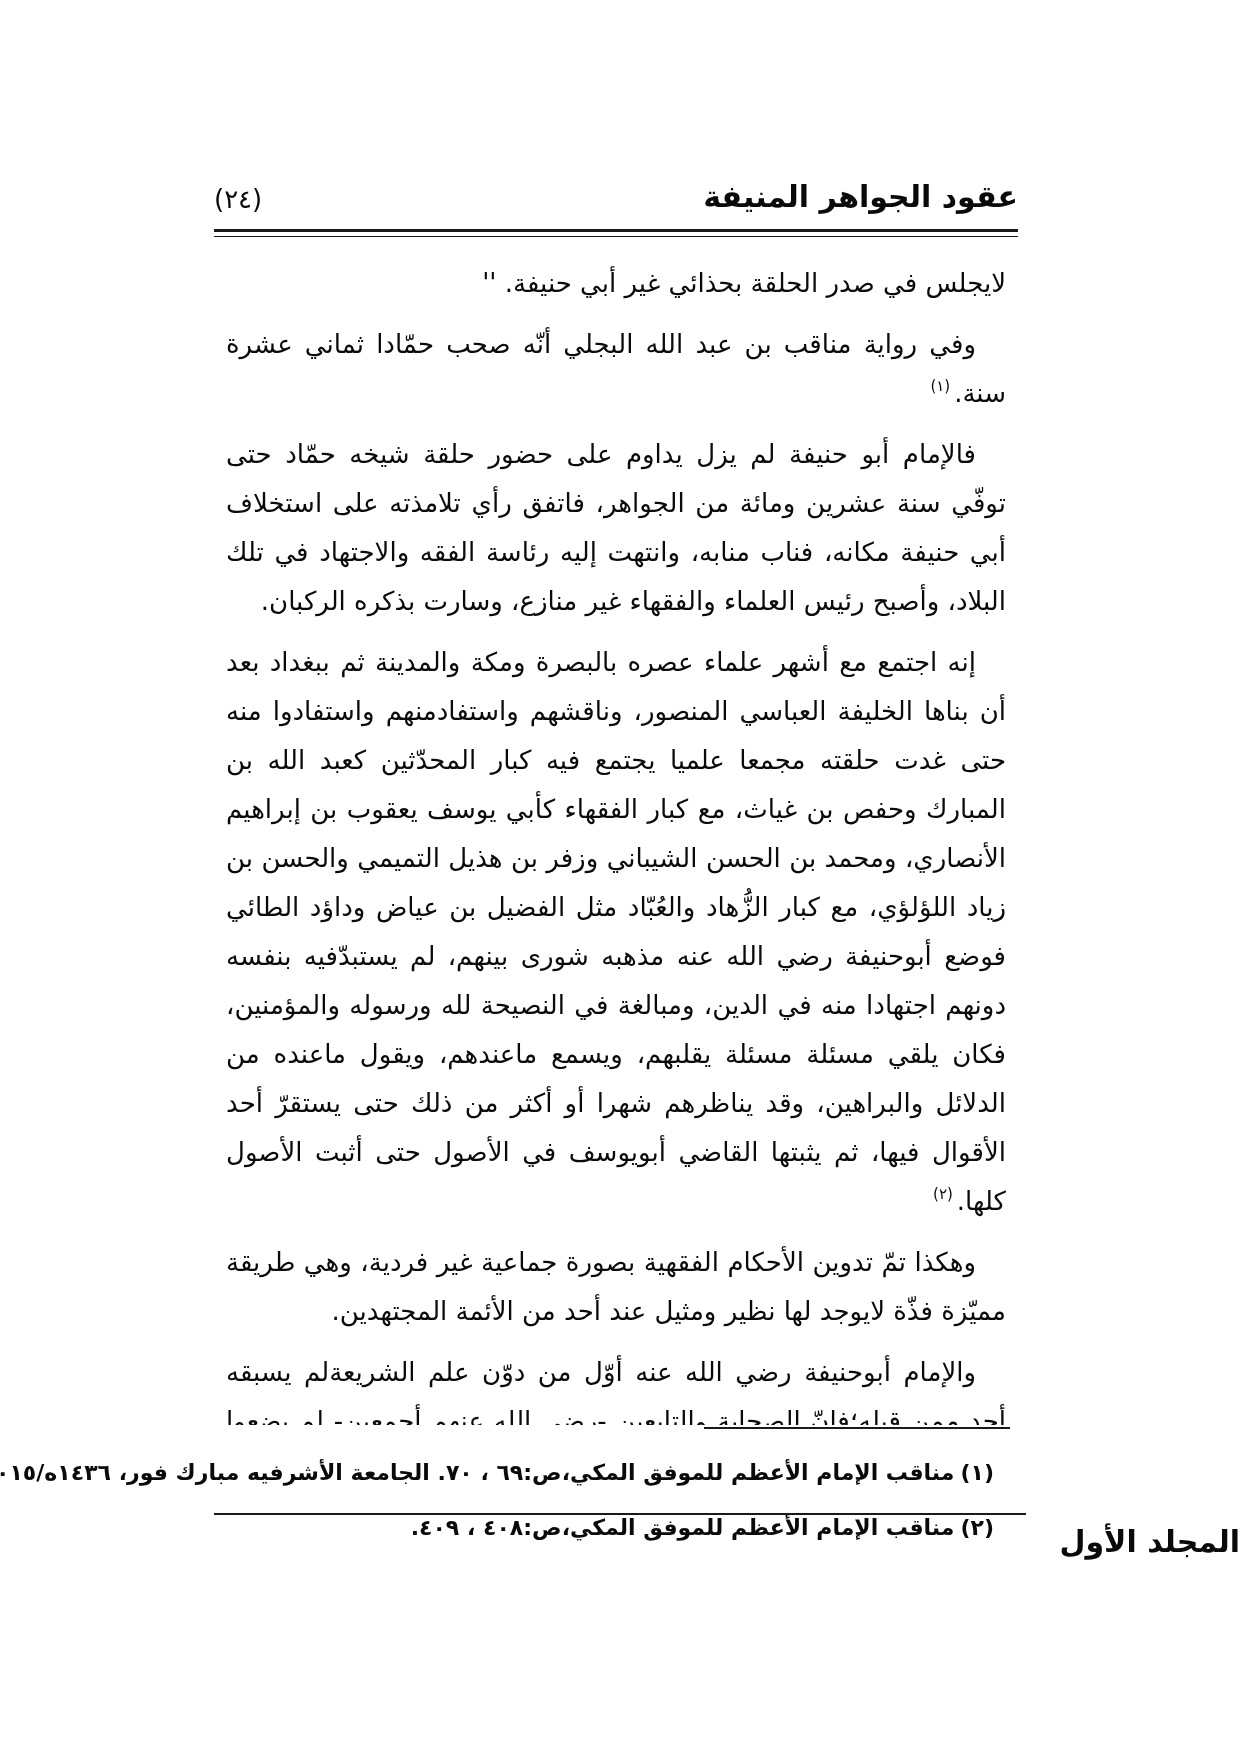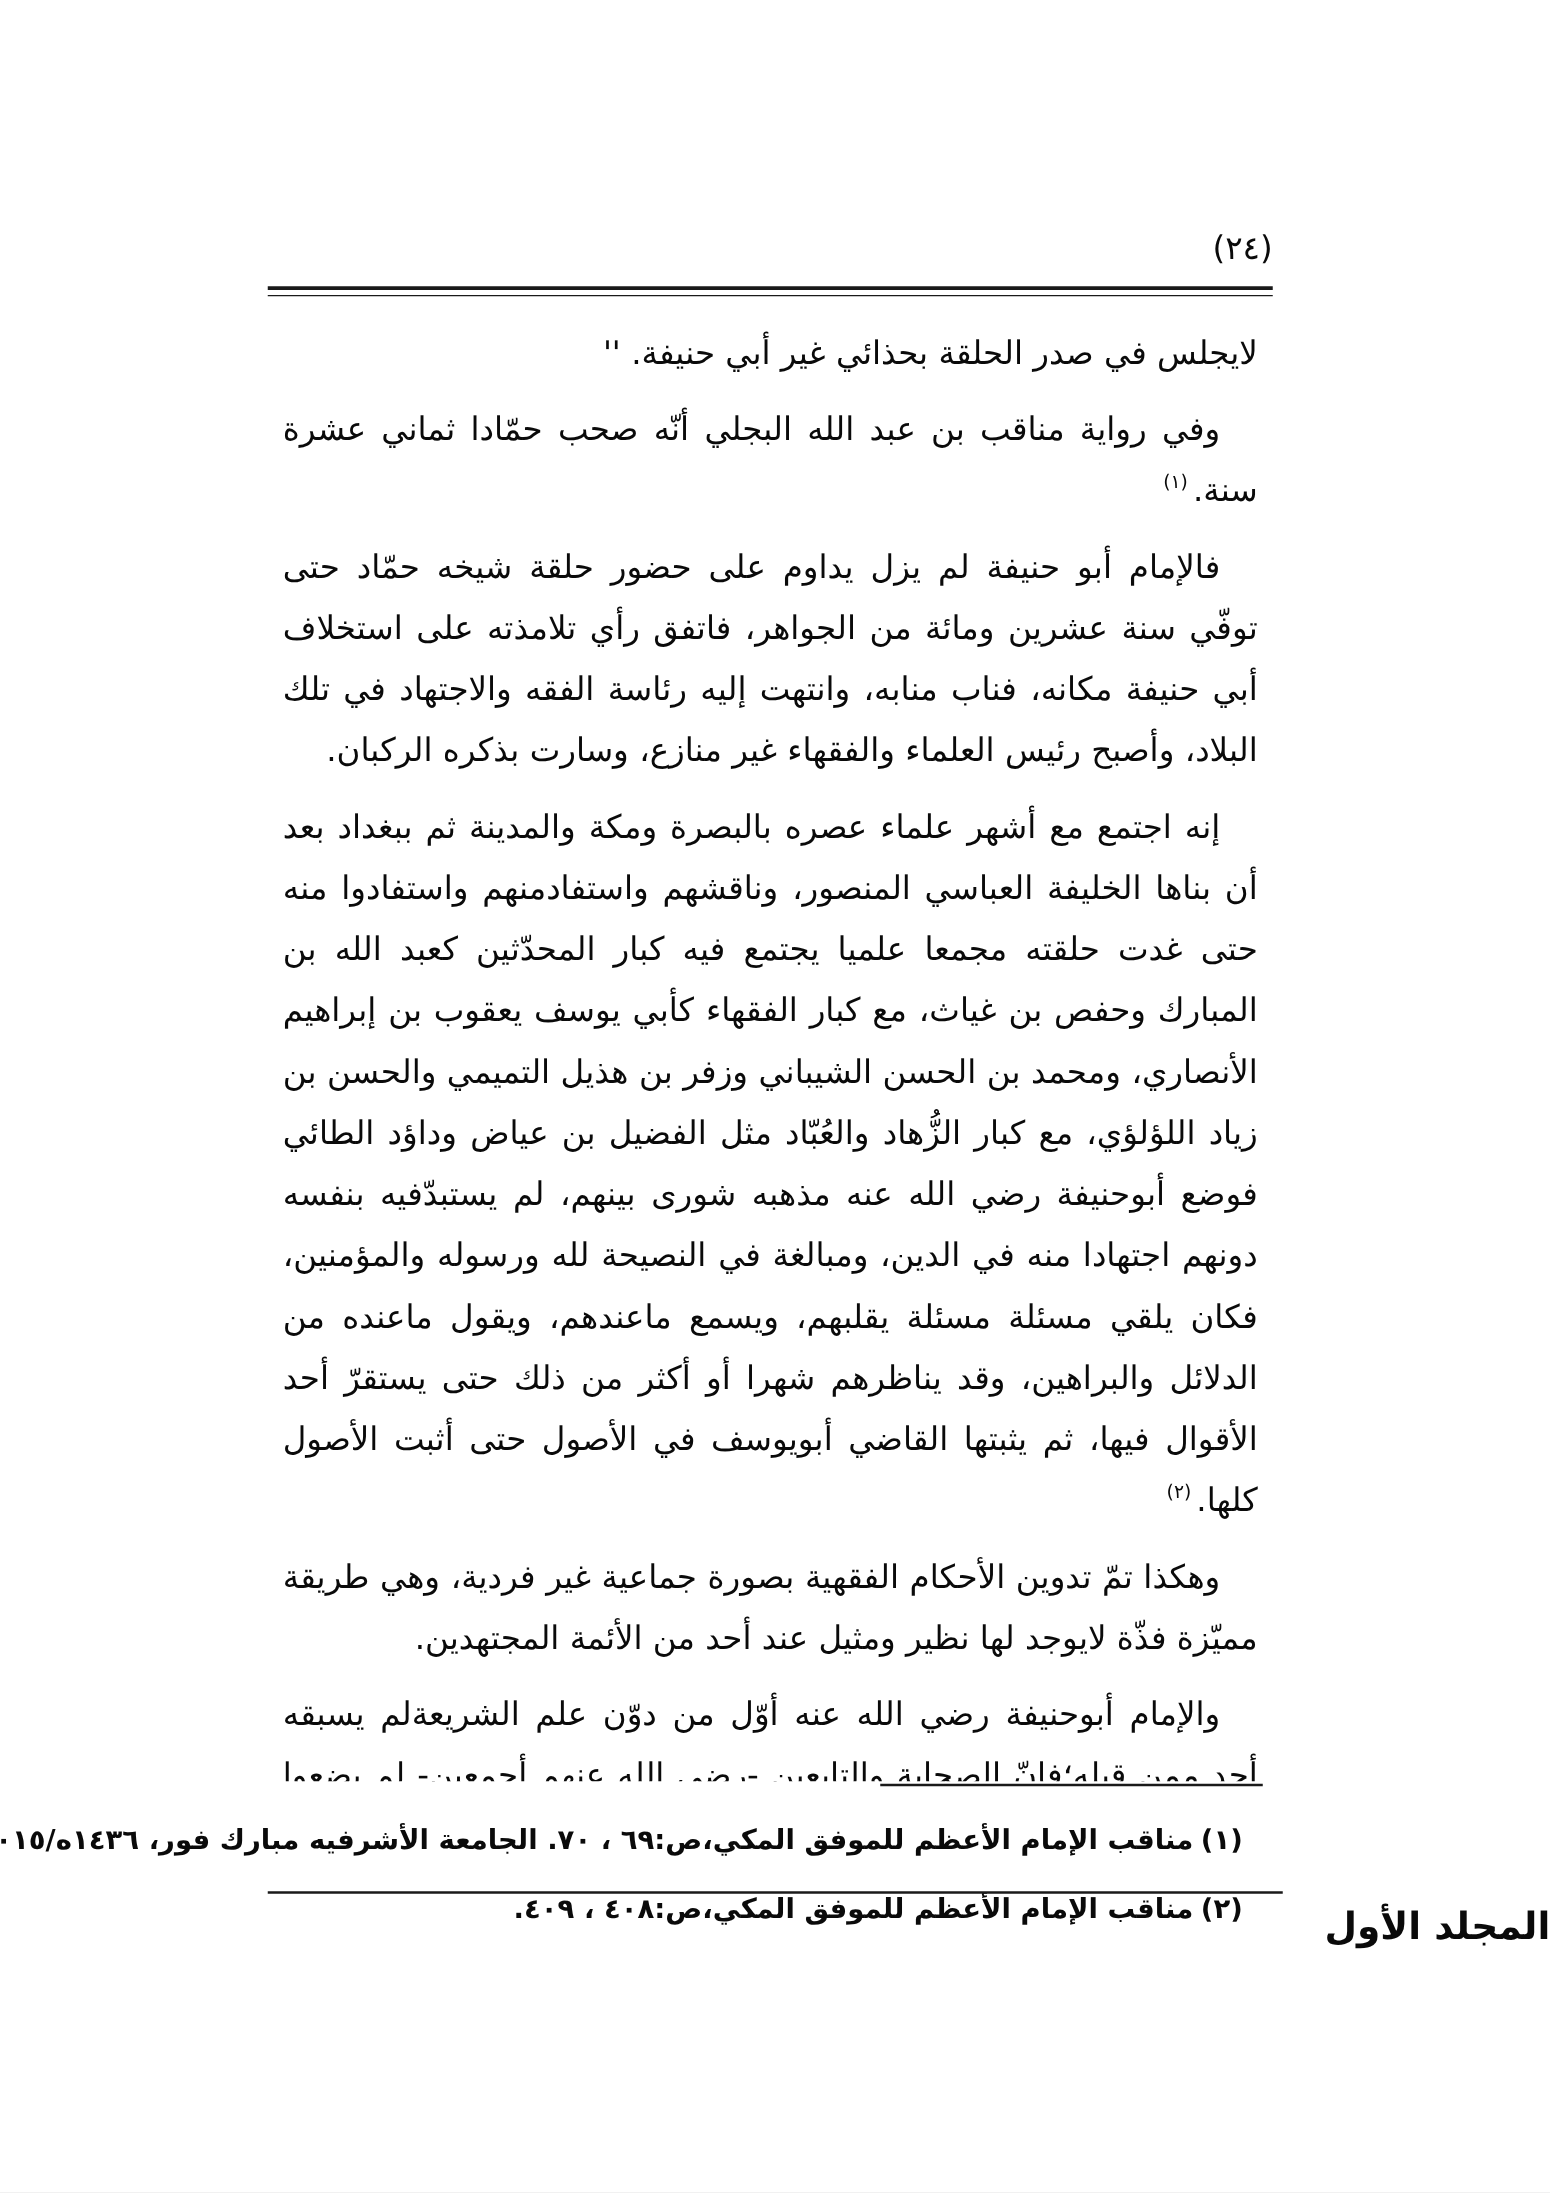--- a/index.html
+++ b/index.html
@@ -103,20 +103,21 @@
     font-weight: bold;
     font-size: 30px;
   }
 </style>
 </head>
 <body>
 
 <div class="page">
 
   <div class="header">
+    <span class="book-title">عقود الجواهر المنيفة</span>
     <span class="page-number">(٢٤)</span>
   </div>
 
   <div class="header-rule"></div>
 
   <div class="body-text">
     <p class="para no-indent"><span>لايجلس في صدر الحلقة بحذائي غير أبي حنيفة. ''</span></p>
     <p class="para"><span>وفي رواية مناقب بن عبد الله البجلي أنّه صحب حمّادا ثماني عشرة سنة.</span><sup class="fn-ref">(١)</sup></p>
     <p class="para"><span>فالإمام أبو حنيفة لم يزل يداوم على حضور حلقة شيخه حمّاد حتى توفّي سنة عشرين ومائة من الجواهر، فاتفق رأي تلامذته على استخلاف أبي حنيفة مكانه، فناب منابه، وانتهت إليه رئاسة الفقه والاجتهاد في تلك البلاد، وأصبح رئيس العلماء والفقهاء غير منازع، وسارت بذكره الركبان.</span></p>
     <p class="para"><span>إنه اجتمع مع أشهر علماء عصره بالبصرة ومكة والمدينة ثم ببغداد بعد أن بناها الخليفة العباسي المنصور، وناقشهم واستفادمنهم واستفادوا منه حتى غدت حلقته مجمعا علميا يجتمع فيه كبار المحدّثين كعبد الله بن المبارك وحفص بن غياث، مع كبار الفقهاء كأبي يوسف يعقوب بن إبراهيم الأنصاري، ومحمد بن الحسن الشيباني وزفر بن هذيل التميمي والحسن بن زياد اللؤلؤي، مع كبار الزُّهاد والعُبّاد مثل الفضيل بن عياض وداؤد الطائي فوضع أبوحنيفة رضي الله عنه مذهبه شورى بينهم، لم يستبدّفيه بنفسه دونهم اجتهادا منه في الدين، ومبالغة في النصيحة لله ورسوله والمؤمنين، فكان يلقي مسئلة مسئلة يقلبهم، ويسمع ماعندهم، ويقول ماعنده من الدلائل والبراهين، وقد يناظرهم شهرا أو أكثر من ذلك حتى يستقرّ أحد الأقوال فيها، ثم يثبتها القاضي أبويوسف في الأصول حتى أثبت الأصول كلها.</span><sup class="fn-ref">(٢)</sup></p>

